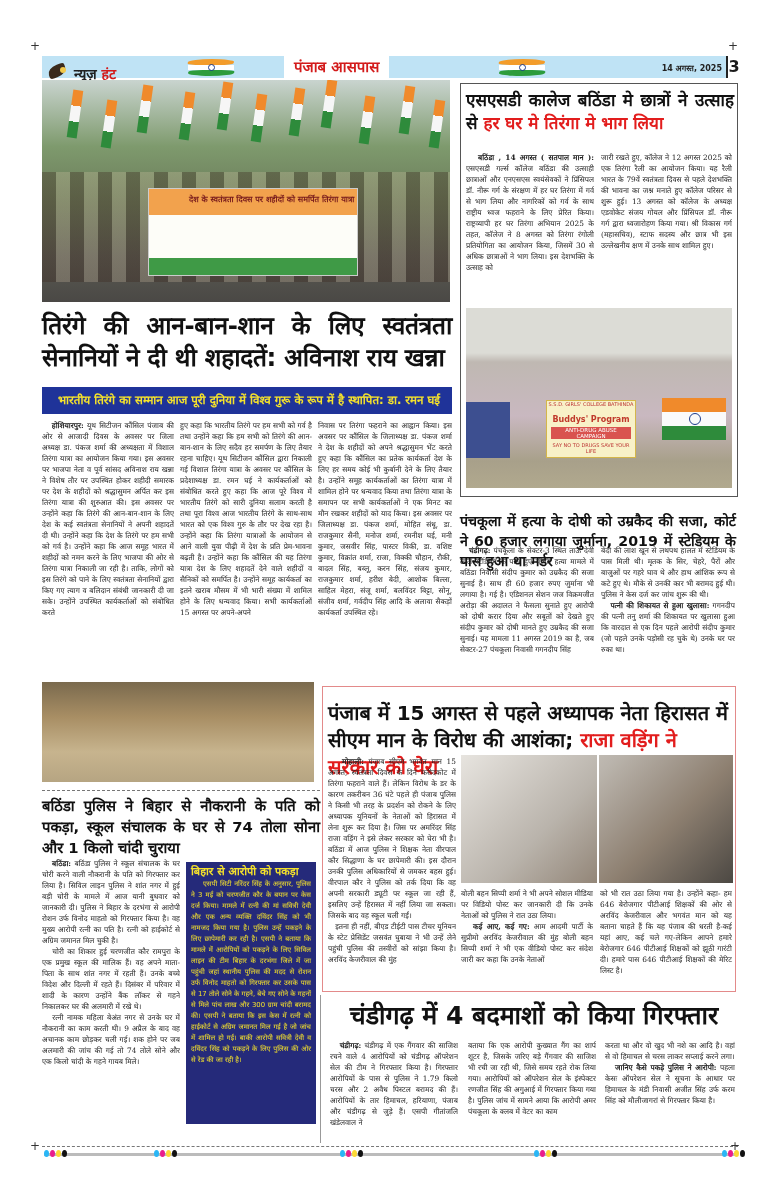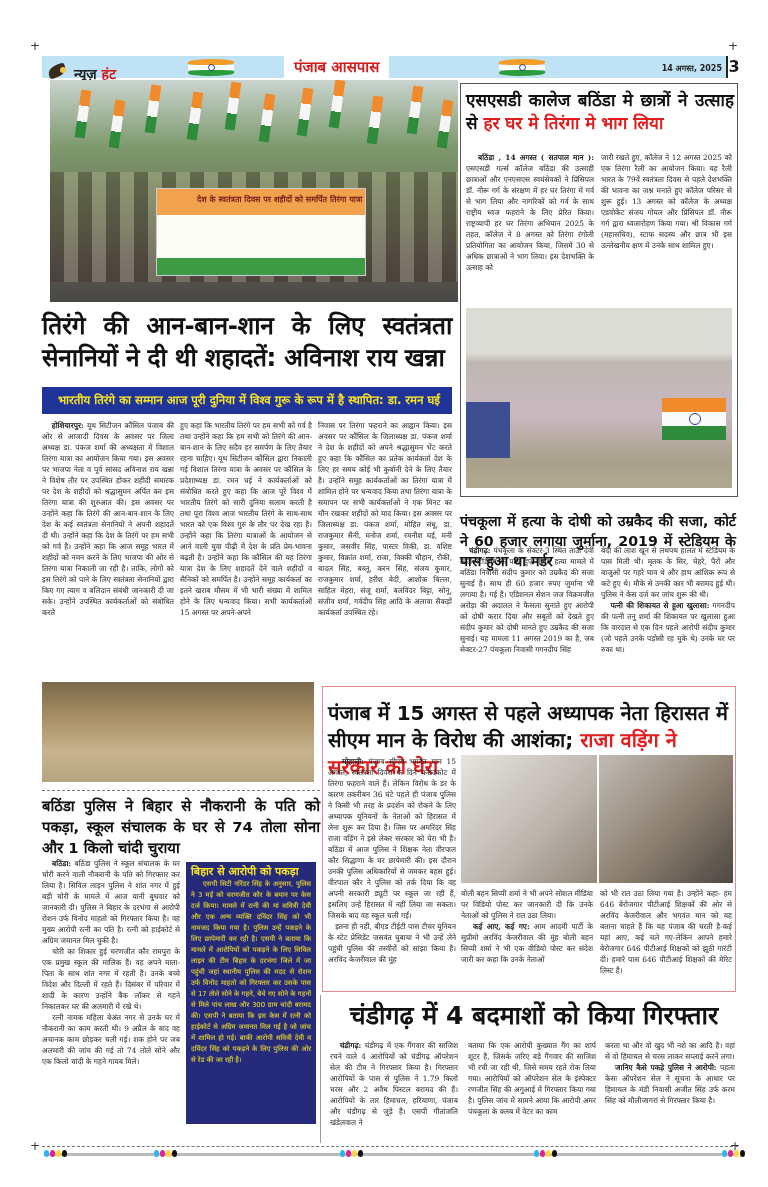--- a/index.html
+++ b/index.html
@@ -15,21 +15,21 @@
   .mh-flag { width: 50px; height: 18px; position: relative; margin: 0 6px; }
   .mh-flag .o { position: absolute; left: 0; top: 1px; width: 46px; height: 6px; background: #f39c2a; border-radius: 50% 50% 30% 30%; transform: skewX(-20deg); }
   .mh-flag .w { position: absolute; left: 0; top: 7px; width: 46px; height: 5px; background: #fff; }
   .mh-flag .g { position: absolute; left: 0; top: 12px; width: 46px; height: 6px; background: #2d9c3c; border-radius: 30% 30% 50% 50%; transform: skewX(-20deg); }
   .mh-flag .c { position: absolute; left: 20px; top: 6px; width: 7px; height: 7px; border: 1px solid #1e3c8c; border-radius: 50%; }
   .mh-section { background: #fff; color: #d31b1b; font-family: "DejaVu Sans", sans-serif; font-weight: bold; font-size: 15px; padding: 0 10px; height: 22px; line-height: 22px; margin-left: 120px; }
   .mh-date { margin-left: auto; font-family: "DejaVu Sans", sans-serif; font-size: 8px; font-weight: bold; color: #222; padding-right: 4px; }
   .mh-page { width: 14px; border-left: 2px solid #222; font-family: "DejaVu Sans", sans-serif; font-weight: bold; font-size: 16px; text-align: center; background: #fff; height: 22px; line-height: 22px; }
 
   .photo { position: absolute; overflow: hidden; }
-  .photo-rally { left: 50px; top: 80px; width: 408px; height: 222px; background: linear-gradient(180deg, #c9d4cf 0%, #7e9a6d 30%, #6b7a5a 55%, #5a5a52 80%, #4a4845 100%); }
+  .photo-rally { left: 42px; top: 80px; width: 408px; height: 222px; background: linear-gradient(180deg, #c9d4cf 0%, #7e9a6d 30%, #6b7a5a 55%, #5a5a52 80%, #4a4845 100%); }
   .flag-strip { position: absolute; width: 10px; height: 48px; background: linear-gradient(180deg, #f08a2b 0 33%, #f6f6f6 33% 66%, #2e8b3b 66%); transform: rotate(8deg); }
   .banner { position: absolute; left: 106px; top: 108px; width: 210px; height: 88px; background: linear-gradient(180deg, #f2a24d 0 30%, #fdfdf8 30% 80%, #3f9a46 80%); border: 1px solid #ccc; }
   .banner-text { position: absolute; left: 40px; top: 4px; font-size: 8px; color: #7a1d1d; font-family: "DejaVu Sans", sans-serif; font-weight: bold; }
   .crowd { position: absolute; left: 0; bottom: 20px; width: 100%; height: 110px; background: repeating-linear-gradient(90deg, rgba(60,40,30,.35) 0 14px, rgba(220,200,170,.25) 14px 28px); }
 
   .box-sas { position: absolute; left: 460px; top: 83px; width: 278px; height: 414px; border: 1px solid #555; }
   .h-sas { position: absolute; left: 466px; top: 89px; width: 268px; font-family: "DejaVu Sans", sans-serif; font-weight: bold; font-size: 17px; line-height: 23px; color: #111; text-align: justify; }
   .h-sas .red { color: #e21d1d; }
   .col { position: absolute; font-size: 7.4px; line-height: 11px; text-align: justify; color: #222; overflow: hidden; }
   .col b { font-weight: bold; }
@@ -126,20 +126,26 @@
 <div class="box-sas"></div>
 <div class="h-sas">
   <span>एसएसडी कालेज बठिंडा मे छात्रों ने उत्साह से</span> <span class="red">हर घर मे तिरंगा मे भाग लिया</span>
 </div>
 <div class="col" style="left:466px;top:152px;width:128px;height:150px;">
   &nbsp;&nbsp;&nbsp;<b>बठिंडा , 14 अगस्त ( सतपाल मान ):</b> <span>एसएसडी गर्ल्स कॉलेज बठिंडा की उत्साही छात्राओं और एनएसएस स्वयंसेवकों ने प्रिंसिपल डॉ. नीरू गर्ग के संरक्षण में हर घर तिरंगा में गर्व से भाग लिया और नागरिकों को गर्व के साथ राष्ट्रीय ध्वज फहराने के लिए प्रेरित किया। राष्ट्रव्यापी हर घर तिरंगा अभियान 2025 के तहत, कॉलेज ने 8 अगस्त को तिरंगा रंगोली प्रतियोगिता का आयोजन किया, जिसमें 30 से अधिक छात्राओं ने भाग लिया। इस देशभक्ति के उत्साह को</span>
 </div>
 <div class="col" style="left:601px;top:152px;width:131px;height:150px;">जारी रखते हुए, कॉलेज ने 12 अगस्त 2025 को एक तिरंगा रैली का आयोजन किया। यह रैली भारत के 79वें स्वतंत्रता दिवस से पहले देशभक्ति की भावना का जश्न मनाते हुए कॉलेज परिसर से शुरू हुई। 13 अगस्त को कॉलेज के अध्यक्ष एडवोकेट संजय गोयल और प्रिंसिपल डॉ. नीरू गर्ग द्वारा ध्वजारोहण किया गया। श्री विकास गर्ग (महासचिव), स्टाफ सदस्य और छात्र भी इस उल्लेखनीय क्षण में उनके साथ शामिल हुए।</div>
 <div class="photo photo-college">
   <div class="college-left-banner"></div>
+  <div class="college-banner">
+    <span>S.S.D. GIRLS' COLLEGE BATHINDA</span>
+    <span class="bp">Buddys' Program</span>
+    <span class="ad">ANTI-DRUG ABUSE CAMPAIGN</span>
+    <span>SAY NO TO DRUGS SAVE YOUR LIFE</span>
+  </div>
   <div class="college-flag"></div>
 </div>
 
 <div class="h-panch">पंचकूला में हत्या के दोषी को उम्रकैद की सजा, कोर्ट ने 60 हजार लगाया जुर्माना, 2019 में स्टेडियम के पास हुआ था मर्डर</div>
 <div class="col" style="left:460px;top:545px;width:134px;height:132px;">
   &nbsp;&nbsp;&nbsp;<b>चंडीगढ़:</b> <span>पंचकूला के सेक्टर-3 स्थित ताऊ देवी लाल स्टेडियम के पास हुए चर्चित हत्या मामले में बठिंडा निवासी संदीप कुमार को उम्रकैद की सजा सुनाई है। साथ ही 60 हजार रुपए जुर्माना भी लगाया है। गई है। एडिशनल सेशन जज विक्रमजीत अरोड़ा की अदालत ने फैसला सुनाते हुए आरोपी को दोषी करार दिया और सबूतों को देखते हुए संदीप कुमार को दोषी मानते हुए उम्रकैद की सजा सुनाई। यह मामला 11 अगस्त 2019 का है, जब सेक्टर-27 पंचकूला निवासी गगनदीप सिंह</span>
 </div>
 <div class="col" style="left:601px;top:545px;width:134px;height:132px;">
   <span>बेदी की लाश खून से लथपथ हालत में स्टेडियम के पास मिली थी। मृतक के सिर, चेहरे, पैरों और बाजुओं पर गहरे घाव थे और हाथ आंशिक रूप से कटे हुए थे। मौके से उनकी कार भी बरामद हुई थी। पुलिस ने केस दर्ज कर जांच शुरू की थी।</span><br>
   &nbsp;&nbsp;&nbsp;<b>पत्नी की शिकायत से हुआ खुलासा:</b> <span>गगनदीप की पत्नी तनु शर्मा की शिकायत पर खुलासा हुआ कि वारदात से एक दिन पहले आरोपी संदीप कुमार (जो पहले उनके पड़ोसी रह चुके थे) उनके घर पर रुका था।</span>

